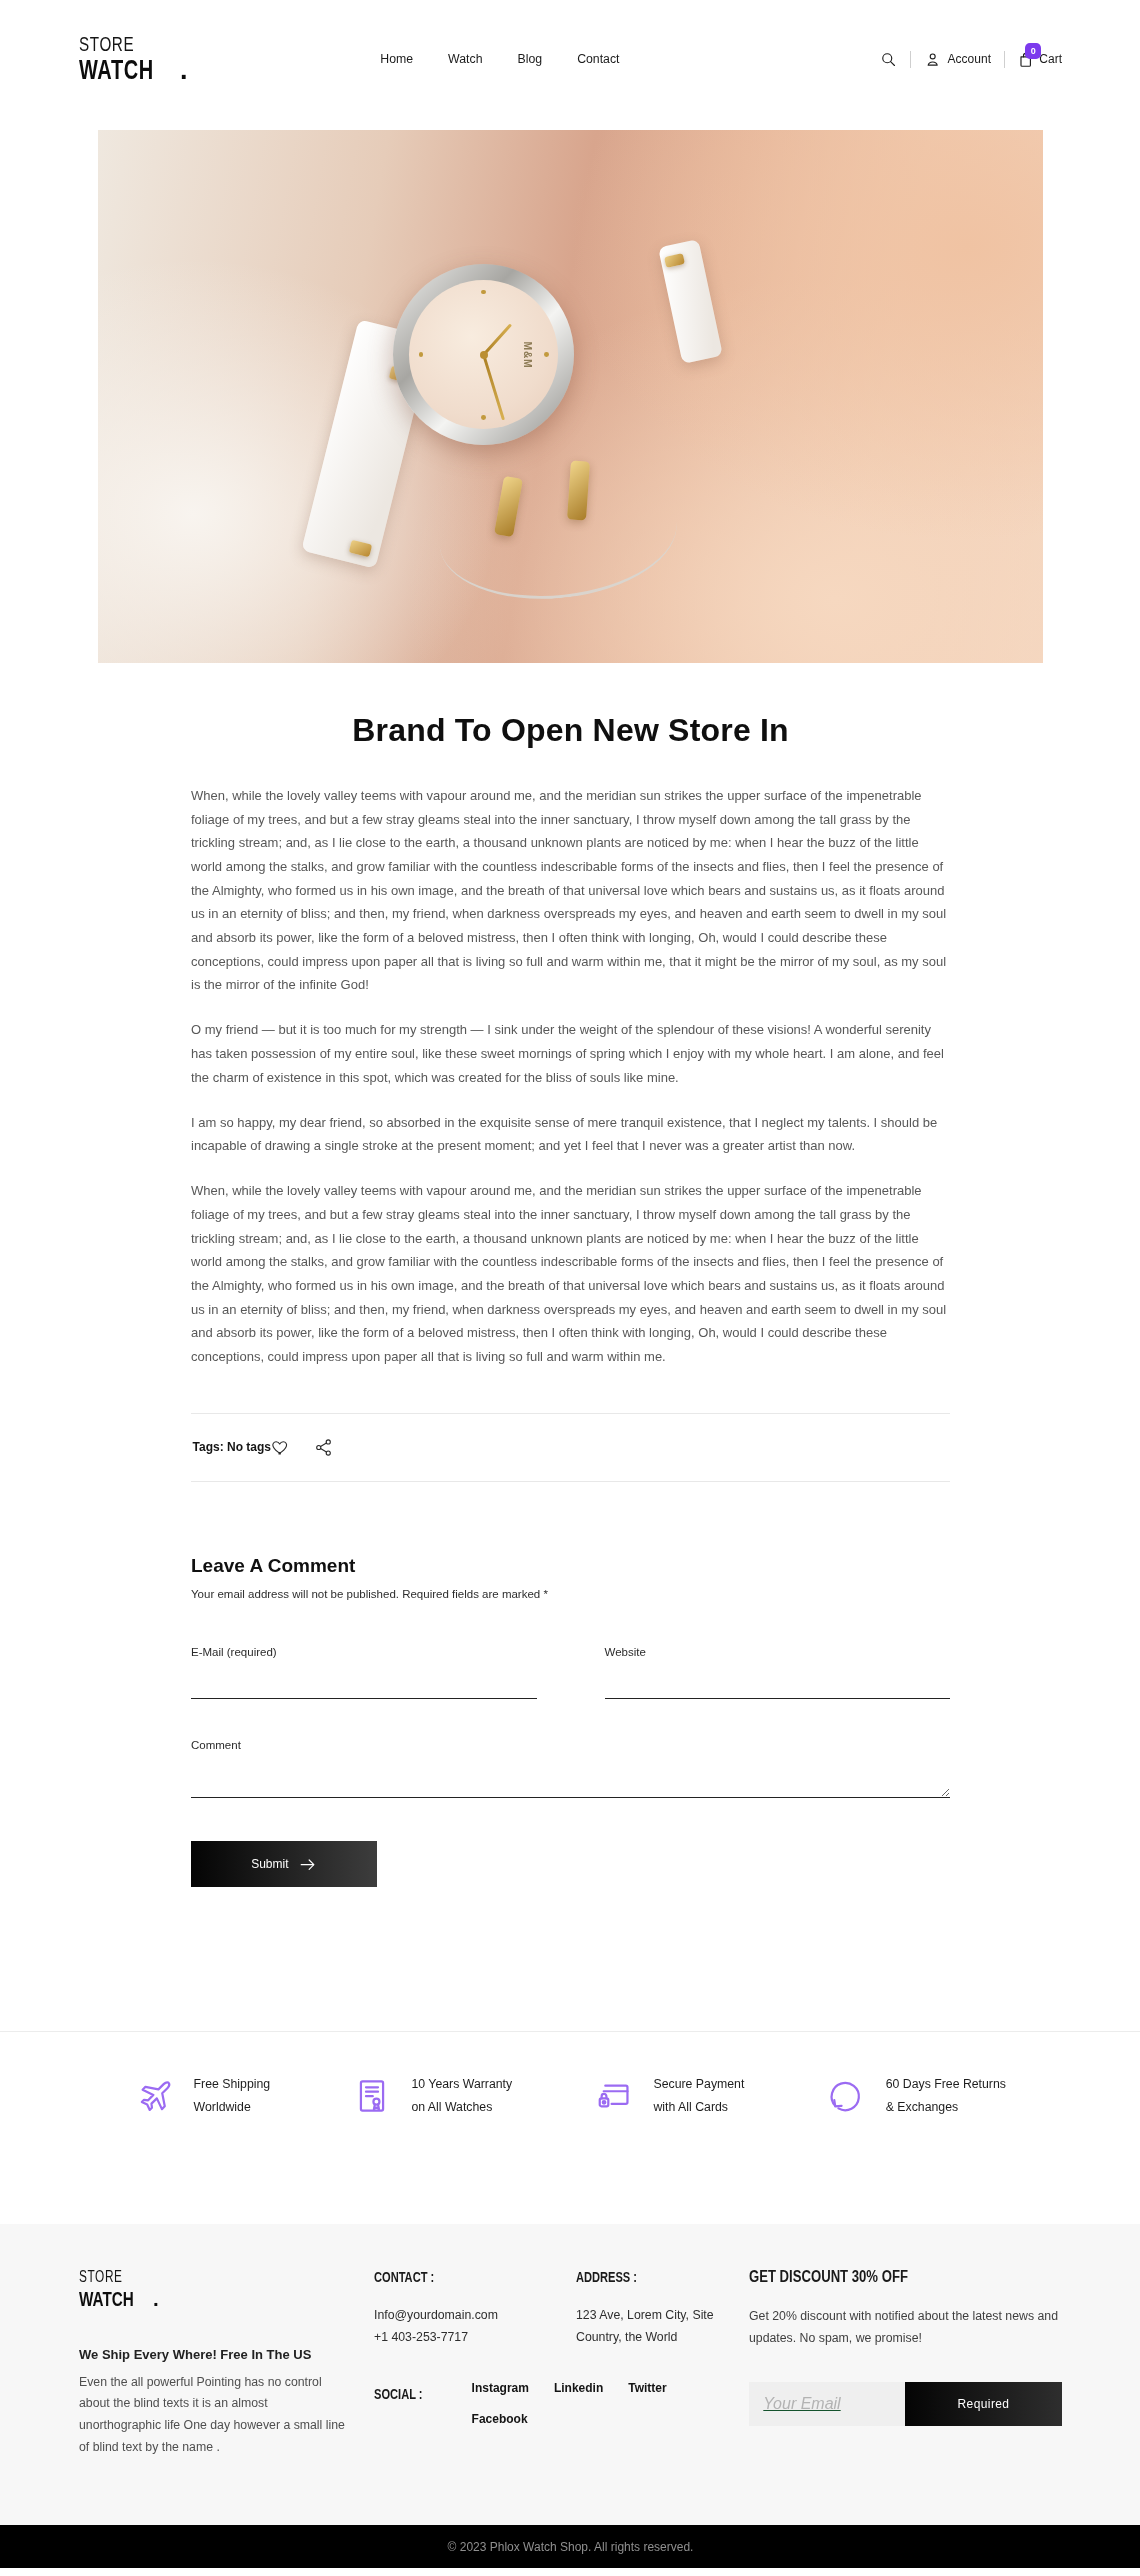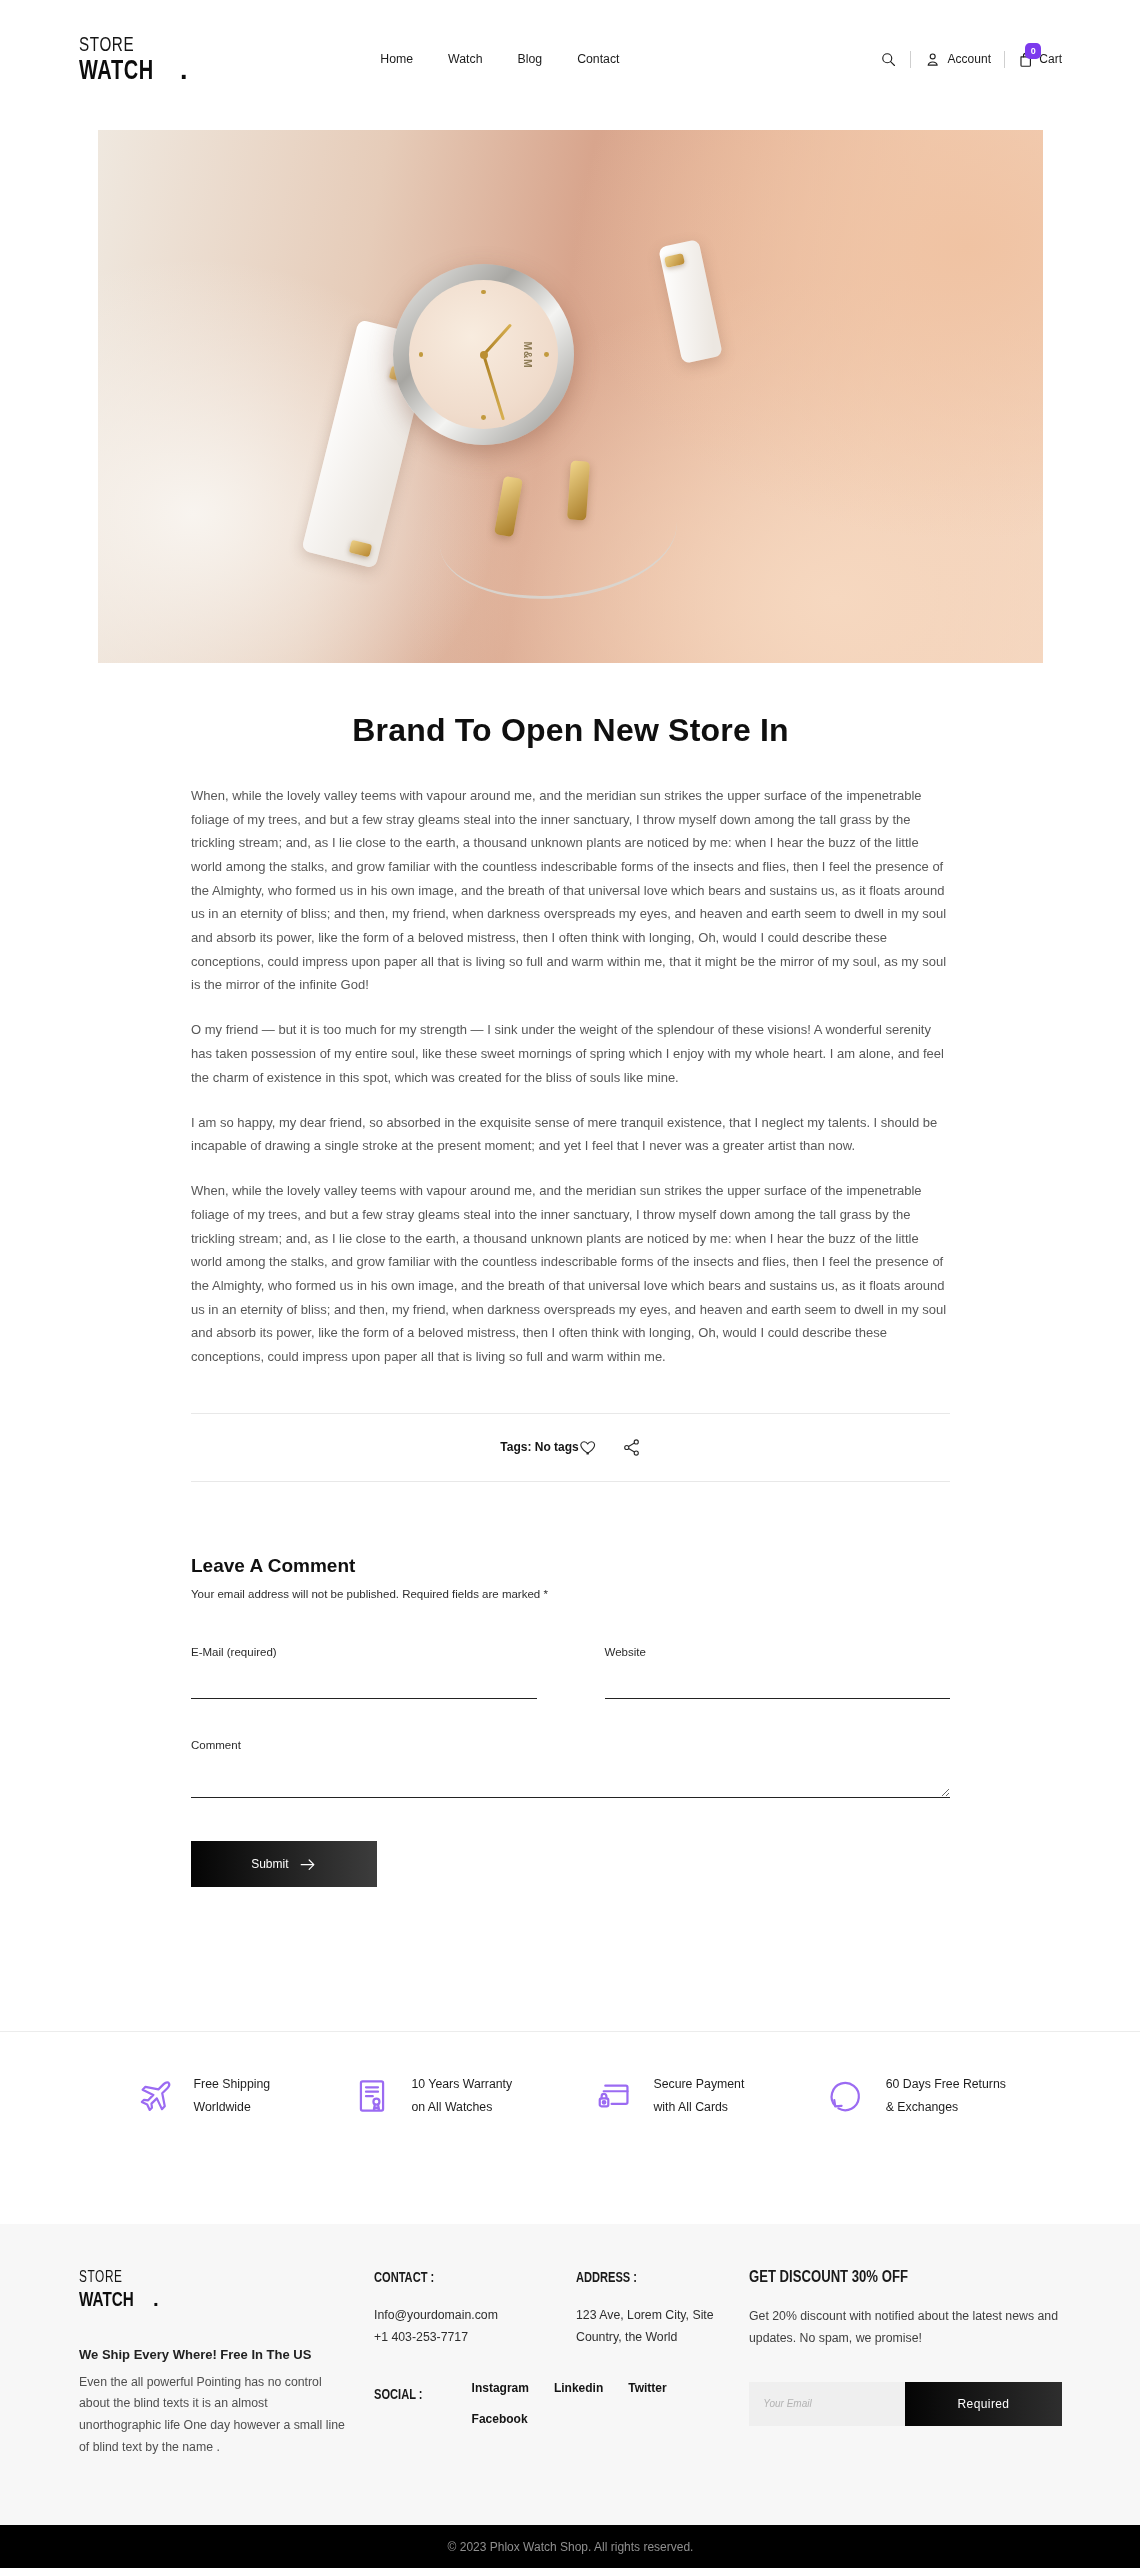--- a/index.html
+++ b/index.html
@@ -67,21 +67,21 @@
                  border-bottom:3.2px solid #d9d7d2; transform:rotate(-6deg); opacity:.9; }
 
   
   .post-head { text-align:center; margin-top:49px; }
   .post-title { font-size:32px; font-weight:700; color:#0f0f0f; letter-spacing:0.2px; }
   .post-date { margin-top:17.4px; font-size:10.7px; color:#3f3f3f; }
   .article { width:759px; margin:35px auto 0 auto; }
   .article p { font-size:13px; line-height:1.82; color:#585858; margin-bottom:21.4px; }
   .tags-row {
     margin-top:44px; border-top:0.8px solid #e8e8e8; border-bottom:0.8px solid #e8e8e8;
-    padding:24px 1.6px; display:flex; align-items:center; justify-content:center;
+    padding:24px 1.6px; display:flex; align-items:center; justify-content:flex-start;
   }
   .tags-label { font-size:12px; font-weight:700; color:#151515; }
   .tag-icons { display:flex; gap:24px; }
   .tag-icons .icon-svg { stroke:#2a2a2a; stroke-width:1.4; }
 
   
   .comments { width:759px; margin:73px auto 0 auto; }
   .comments h2 { font-size:19px; font-weight:700; color:#101010; }
   .comments .note { margin-top:11px; font-size:11.5px; color:#2e2e2e; }
   .form-row { display:flex; gap:68px; margin-top:46px;align-items:flex-end; }
@@ -123,21 +123,21 @@
   .f-text { font-size:12.3px; line-height:1.75; color:#2e2e2e; }
   .f-text a { color:#2e2e2e; text-decoration:none; }
   .f-social { margin-top:32px; display:flex; align-items:flex-start; }
   .f-social .f-heading { margin-bottom:0; margin-top:4.8px; }
   .social-links { margin-left:32px; display:flex; flex-wrap:wrap; column-gap:25px; row-gap:17.4px; width:198px; }
   .social-links a { font-size:12px; font-weight:700; color:#141414; text-decoration:none; cursor:pointer; }
   .f-col4 { margin-left:19px; width:313px; }
   .subscribe-form { margin-top:32px; display:flex; }
   .subscribe-form input {
     flex:1; min-width:0; border:none; background:#efefef; padding:0 14.3px; height:44px;
-    font-family:"Liberation Sans",sans-serif; font-style:italic; font-size:10px; color:#b91c1c; outline:none;
+    font-family:"Liberation Sans",sans-serif; font-style:italic; font-size:16px; color:#14532d; outline:none;text-decoration:underline;
   }
   .subscribe-form input::placeholder { color:#b3b3b3; font-style:italic; }
   .subscribe-btn {
     width:157px; height:44px; border:none; cursor:pointer; color:#fff; font-size:12px;
     background:linear-gradient(90deg,#040404,#2e2e2e); font-family:"Liberation Sans",sans-serif; letter-spacing:0.4px;
   }
   .copyright-bar { background:#000; height:43px; display:flex; align-items:center; justify-content:center; }
   .copyright-bar span { color:#8f8f8f; font-size:12px; }
 </style>
 </head>

